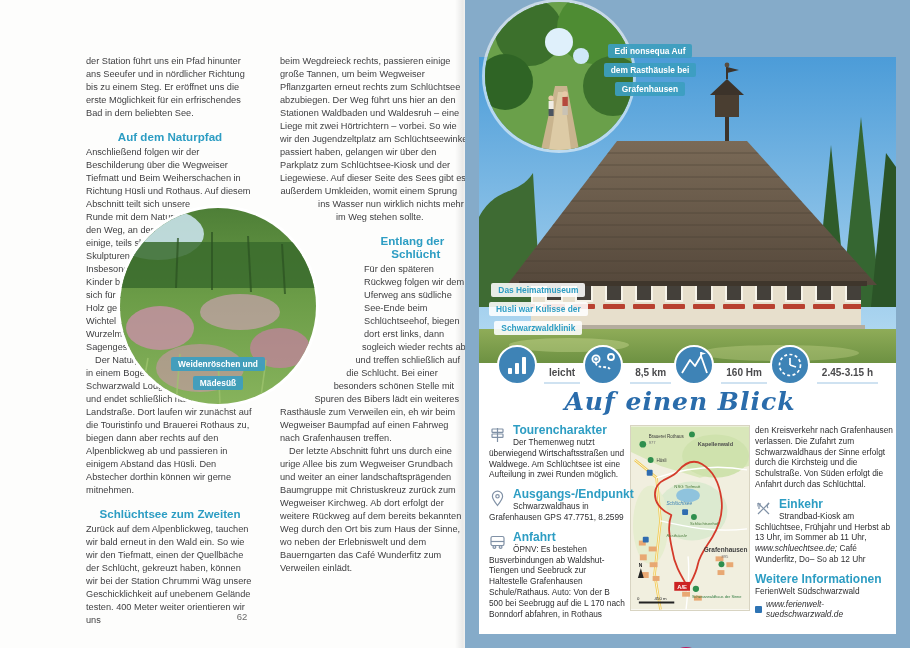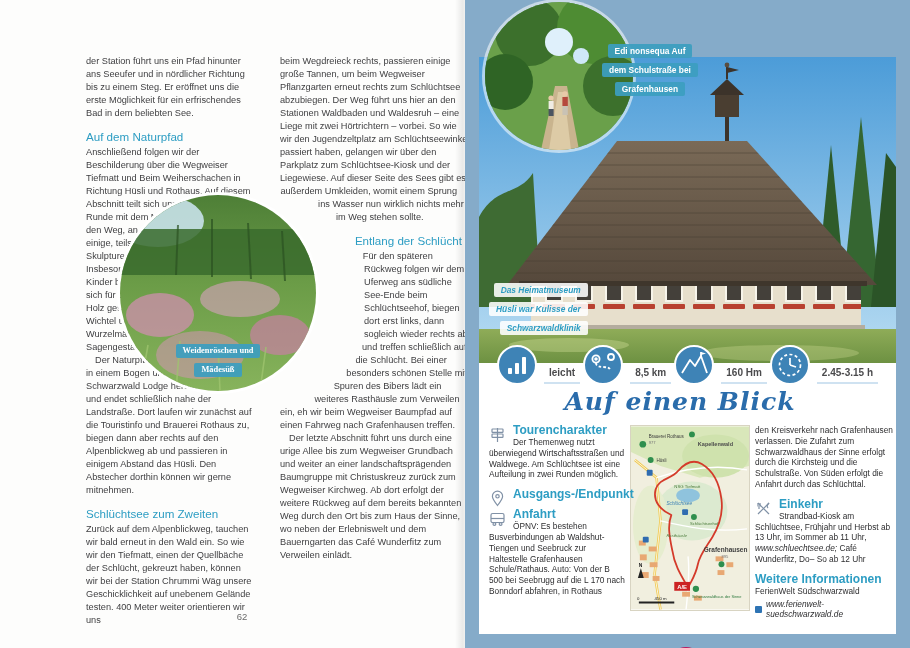--- a/index.html
+++ b/index.html
@@ -8,40 +8,40 @@
   
   .page-left{position:absolute;left:0;top:0;width:465px;height:648px;background:#fdfdfc;}
   .gutter{position:absolute;left:455px;top:0;width:14px;height:648px;
           background:linear-gradient(90deg,rgba(0,0,0,0) 0%,rgba(0,0,0,.08) 55%,rgba(0,0,0,0) 100%);}
   .left-cols{position:absolute;left:38px;top:55px;width:384px;display:flex;gap:26px;margin-left:48px;}
   .col1{width:168px;}
   .col2{width:190px;}
   .body-txt{font-size:9.2px;line-height:13px;color:#3e3e40;text-align:left;hyphens:auto;}
   .body-txt p{margin:0;}
   .p-ind{text-indent:9px;}
-  .sec-head{font-size:11.6px;font-weight:normal;color:#2d9dc3;margin:10px 0 3px 0;line-height:13px;}
+  .sec-head{font-size:11.6px;font-weight:bold;color:#2d9dc3;margin:10px 0 3px 0;line-height:13px;text-align:center;}
   .cut-r{float:right;width:88px;height:252px;shape-outside:circle(103px at 101px 154px);}
   .cut-l{float:left;width:84px;height:344px;shape-outside:circle(104px at -14px 246px);}
-  .circle-left{position:absolute;left:120px;top:195px;width:196px;height:196px;margin:0;
-               border-radius:50%;overflow:hidden;box-shadow:0 0 0 3px #fff;font-family:Liberation Serif, serif;}
+  .circle-left{position:absolute;left:120px;top:208px;width:196px;height:196px;margin:0;
+               border-radius:50%;overflow:hidden;box-shadow:0 0 0 3px #fff;}
   .circle-left svg{display:block;}
   .cap-stack{position:absolute;display:flex;flex-direction:column;gap:5px;z-index:5;}
   .cap-center{align-items:center;}
   .cap-stack span{font-size:8.4px;font-weight:bold;padding:2px 7px;border-radius:2px;white-space:nowrap;line-height:10px;}
   .cap-teal span{background:rgba(60,158,192,.93);color:#ffffff;}
   .cap-white span{background:rgba(255,255,255,.88);color:#2d9dc3;}
   .meadow-cap{left:22px;bottom:14px;width:152px;}
   .pagenum-left{position:absolute;left:212px;top:611px;width:60px;text-align:center;
                 font-size:9.5px;color:#6a6a6a;}
   
   .page-right{position:absolute;left:465px;top:0;width:445px;height:648px;background:#85abc9;}
   .right-inner{position:absolute;left:14px;top:57px;width:417px;height:577px;background:#ffffff;}
   .photo{position:relative;width:417px;height:306px;overflow:hidden;}
   .photo svg{display:block;}
-  .house-cap{left:10px;top:226px;align-items:flex-end;font-style:italic;}
+  .house-cap{left:10px;top:226px;align-items:center;}
   .circle-inset{position:absolute;left:20px;top:2px;width:148px;height:148px;margin:0;
                 border-radius:50%;overflow:hidden;box-shadow:0 0 0 3px rgba(255,255,255,.55);z-index:4;}
   .inset-cap{left:130px;top:44px;width:110px;}
   .stats{position:absolute;left:0;top:288px;width:417px;display:flex;justify-content:space-between;
          padding:0 18px;box-sizing:border-box;}
   .stat{display:flex;align-items:flex-end;gap:7px;}
   .stat-icon{width:40px;height:40px;border-radius:50%;background:#3e83b6;border:2px solid #ffffff;
              box-sizing:border-box;flex:0 0 auto;display:flex;align-items:center;justify-content:center;}
   .stat-label{font-size:10px;font-weight:bold;color:#4b4b4d;padding:0 5px 4px;margin-bottom:1px;
               border-bottom:2px solid #cfe2f1;white-space:nowrap;}
@@ -256,20 +256,21 @@
             </svg>
             <h4 class="i-title">Tourencharakter</h4>
             <p class="i-text">Der Themenweg nutzt überwiegend Wirtschaftsstraßen und Waldwege. Am Schlüchtsee ist eine Aufteilung in zwei Runden möglich.</p>
           </div>
           <div class="sec">
             <svg class="sec-icon" viewBox="0 0 17 17" fill="none" stroke="#8091a6" stroke-width="1.2">
               <path d="M8.5,15.5 C5.4,11.6 3.4,9 3.4,6.3 A5.1,5.1 0 1 1 13.6,6.3 C13.6,9 11.6,11.6 8.5,15.5 Z"></path>
               <circle cx="8.5" cy="6.3" r="1.7"></circle>
             </svg>
             <h4 class="i-title">Ausgangs-/Endpunkt</h4>
+            <p class="i-text">Schwarzwaldhaus in Grafenhausen GPS 47.7751, 8.2599</p>
           </div>
           <div class="sec">
             <svg class="sec-icon" viewBox="0 0 17 17" fill="none" stroke="#8091a6" stroke-width="1.2">
               <rect x="2" y="3.5" width="13" height="9" rx="1.6"></rect>
               <line x1="2" y1="8.5" x2="15" y2="8.5"></line>
               <circle cx="5.4" cy="14" r="1.4"></circle>
                 <circle cx="11.6" cy="14" r="1.4"></circle>
             </svg>
             <h4 class="i-title">Anfahrt</h4>
             <p class="i-text">ÖPNV: Es bestehen Busverbindungen ab Waldshut-Tiengen und Seebruck zur Haltestelle Grafenhausen Schule/Rathaus. Auto: Von der B 500 bei Seebrugg auf die L 170 nach Bonndorf abfahren, in Rothaus</p>
@@ -383,19 +384,19 @@
           <rect x="63.6" y="99" width="5" height="8" fill="#f0ece4"></rect>
           <rect x="63.6" y="107" width="5" height="7" fill="#4b5460"></rect>
           <circle cx="80" cy="92" r="2.8" fill="#e8c9a8"></circle>
           <rect x="77.4" y="95" width="5.4" height="9" fill="#b5483c"></rect>
           <rect x="77.4" y="104" width="5.4" height="9" fill="#c9c2b4"></rect>
         </g>
       </svg>
     </figure>
     <div class="cap-stack cap-teal cap-center inset-cap">
       <span>Edi nonsequa Auf</span>
-      <span>dem Schulstraße bei</span>
+      <span>dem Rasthäusle bei</span>
       <span>Grafenhausen</span>
     </div>
 
     <div class="badge">63</div>
   </section>
 </div>
 
 </body></html>

